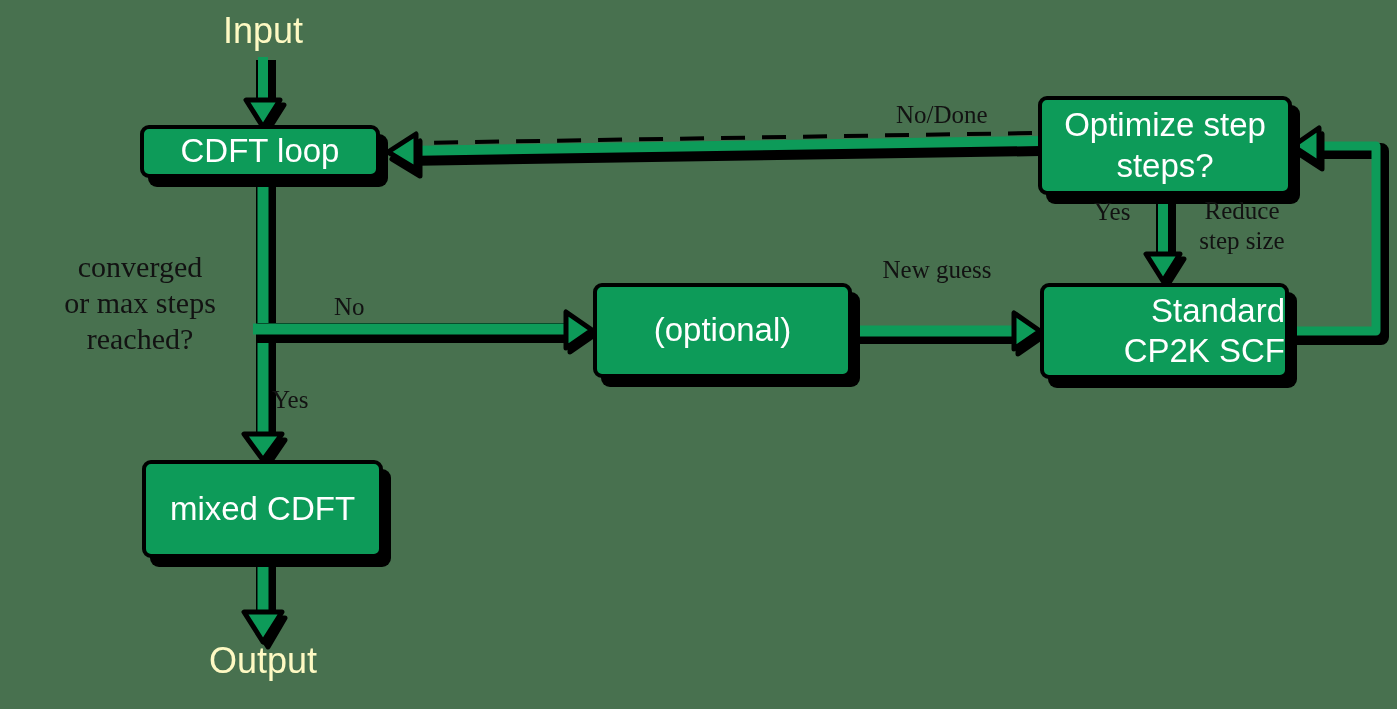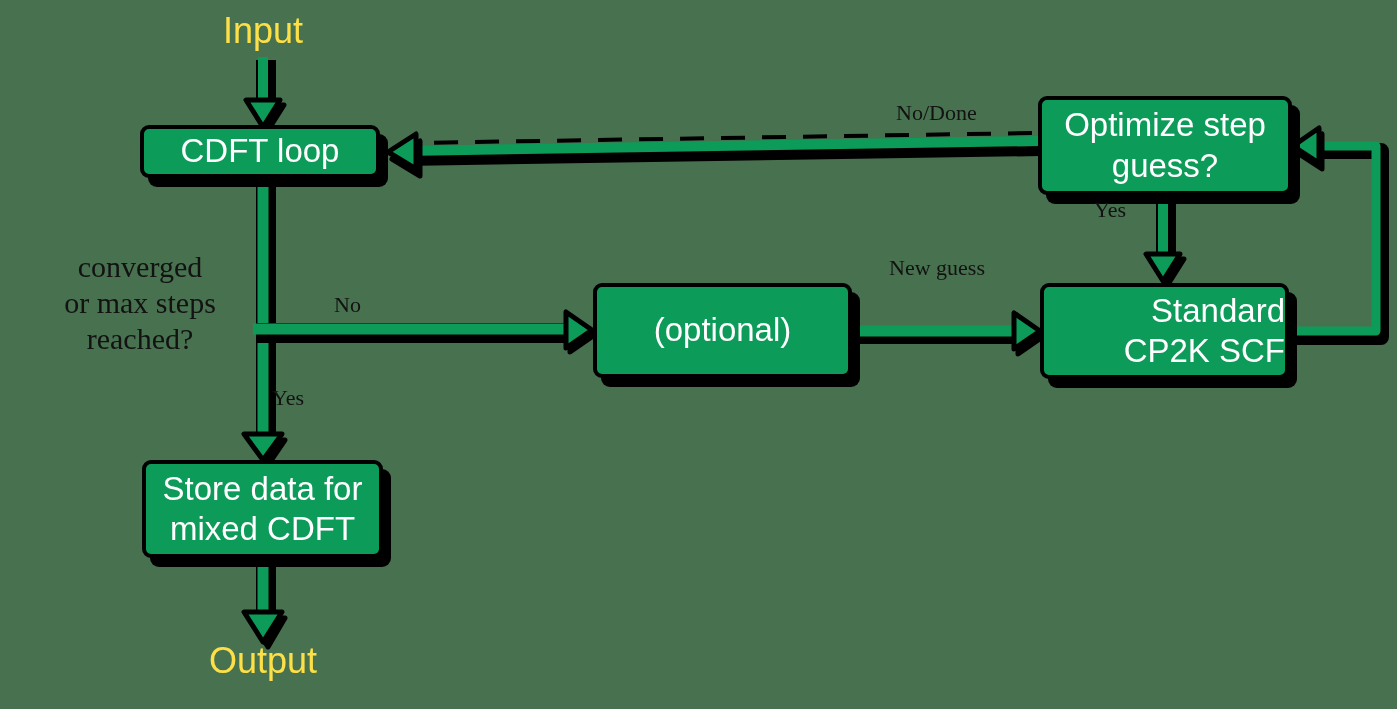--- a/index.html
+++ b/index.html
@@ -22,27 +22,27 @@
     display:flex;flex-direction:column;
     align-items:center;justify-content:center;
     text-align:center;
     font-size:33px;line-height:1.22;
     white-space:nowrap;
   }
   .lbl{
     position:absolute;
     color:#121212;
     font-family:"Liberation Serif",serif;
-    font-size:22px;line-height:1.2;
+    font-size:25px;line-height:1.2;
     white-space:nowrap;
   }
   .lbl.center{text-align:center;white-space:normal;}
   .io{
     position:absolute;
-    color:#fde047;
+    color:#fef9c3;
     font-family:"Liberation Sans",sans-serif;
     font-size:36px;
     text-align:center;
   }
   .shadowline{stroke:#000;fill:none;}
   .greenline{stroke:#0d9b59;fill:none;}
   .head{fill:#0d9b59;stroke:#000;stroke-width:5;stroke-linejoin:round;}
   .headshadow{fill:#000;stroke:#000;stroke-width:5;stroke-linejoin:round;}
 </style>
 </head>
@@ -112,41 +112,44 @@
 
   <div class="io" style="left:178px;top:10px;width:170px;">Input</div>
   <div class="io" style="left:178px;top:640px;width:170px;">Output</div>
 
   <div class="box" style="left:140px;top:125px;width:240px;height:53px;">
     <span>CDFT loop</span>
   </div>
 
   <div class="box" style="left:1038px;top:96px;width:254px;height:99px;">
     <span>Optimize step</span>
-    <span>guess?</span>
+    <span>steps?</span>
   </div>
 
   <div class="box" style="left:593px;top:283px;width:259px;height:95px;">
     <span>(optional)</span>
   </div>
 
   <div class="box" style="left:1040px;top:283px;width:249px;height:96px;align-items:flex-end;">
     <span>Standard</span>
     <span>CP2K SCF</span>
   </div>
 
   <div class="box" style="left:142px;top:460px;width:241px;height:98px;">
-    <span>Store data for</span>
     <span>mixed CDFT</span>
   </div>
 
   <div class="lbl" style="left:896px;top:100px;">No/Done</div>
 
   <div class="lbl" style="left:1094px;top:197px;">Yes</div>
 
+  <div class="lbl center" style="left:1178px;top:196px;width:128px;">
+    <div>Reduce</div>
+    <div>step size</div>
+  </div>
 
   <div class="lbl center" style="left:853px;top:255px;width:168px;">
     <div>New guess</div>
   </div>
 
   <div class="lbl" style="left:334px;top:292px;">No</div>
 
   <div class="lbl" style="left:272px;top:385px;">Yes</div>
 
   <div class="lbl center" style="left:36px;top:249px;width:208px;font-size:30px;">

